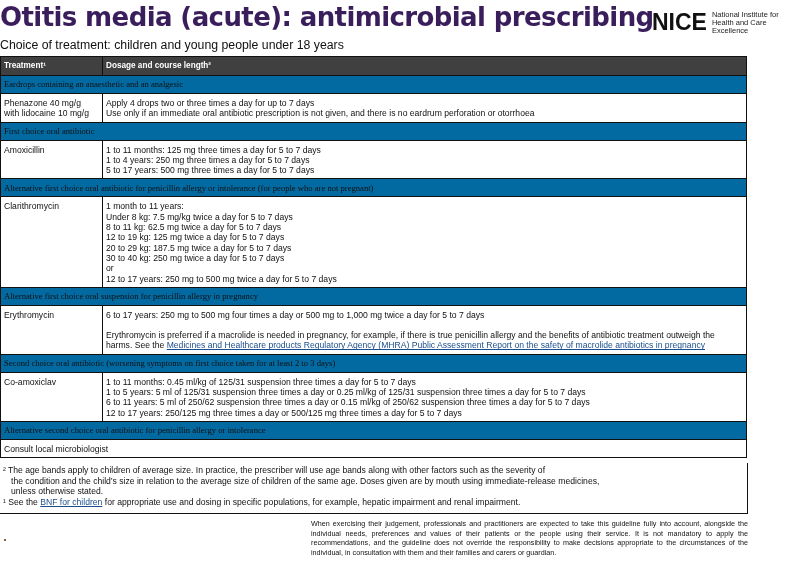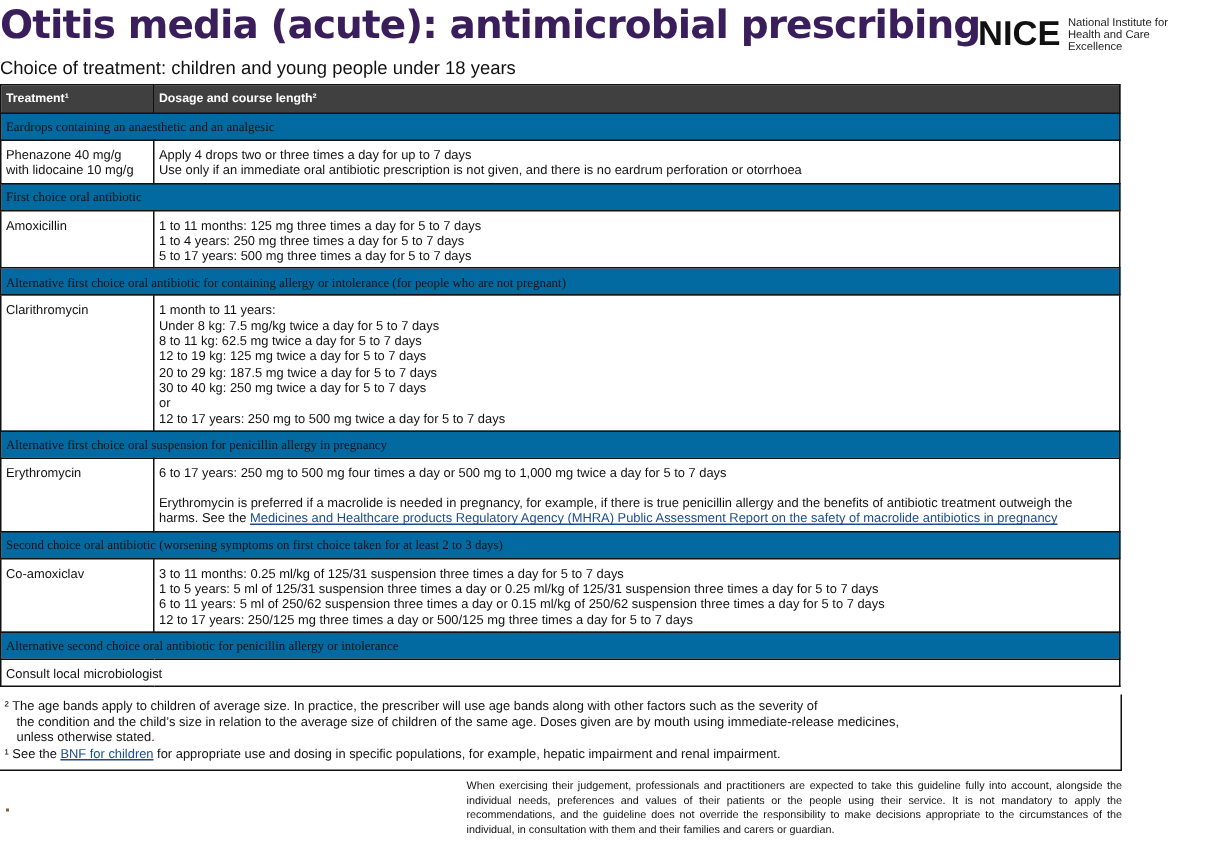--- a/index.html
+++ b/index.html
@@ -64,21 +64,21 @@
   <tr class="row">
     <td class="c1">Amoxicillin</td>
     <td>
       <div>1 to 11 months: 125 mg three times a day for 5 to 7 days</div>
       <div>1 to 4 years: 250 mg three times a day for 5 to 7 days</div>
       <div>5 to 17 years: 500 mg three times a day for 5 to 7 days</div>
     </td>
   </tr>
 
   <tr class="sec">
-    <td colspan="2">Alternative first choice oral antibiotic for containing allergy or intolerance (for people who are not pregnant)</td>
+    <td colspan="2">Alternative first choice oral antibiotic for penicillin allergy or intolerance (for people who are not pregnant)</td>
   </tr>
   <tr class="row">
     <td class="c1">Clarithromycin</td>
     <td>
       <div>1 month to 11 years:</div>
       <div>Under 8 kg: 7.5 mg/kg twice a day for 5 to 7 days</div>
       <div>8 to 11 kg: 62.5 mg twice a day for 5 to 7 days</div>
       <div>12 to 19 kg: 125 mg twice a day for 5 to 7 days</div>
       <div>20 to 29 kg: 187.5 mg twice a day for 5 to 7 days</div>
       <div>30 to 40 kg: 250 mg twice a day for 5 to 7 days</div>
@@ -101,21 +101,21 @@
       </div>
     </td>
   </tr>
 
   <tr class="sec">
     <td colspan="2">Second choice oral antibiotic (worsening symptoms on first choice taken for at least 2 to 3 days)</td>
   </tr>
   <tr class="row">
     <td class="c1">Co-amoxiclav</td>
     <td>
-      <div>3 to 11 months: 0.25 ml/kg of 125/31 suspension three times a day for 5 to 7 days</div>
+      <div>1 to 11 months: 0.45 ml/kg of 125/31 suspension three times a day for 5 to 7 days</div>
       <div>1 to 5 years: 5 ml of 125/31 suspension three times a day or 0.25 ml/kg of 125/31 suspension three times a day for 5 to 7 days</div>
       <div>6 to 11 years: 5 ml of 250/62 suspension three times a day or 0.15 ml/kg of 250/62 suspension three times a day for 5 to 7 days</div>
       <div>12 to 17 years: 250/125 mg three times a day or 500/125 mg three times a day for 5 to 7 days</div>
     </td>
   </tr>
 
   <tr class="sec">
     <td colspan="2">Alternative second choice oral antibiotic for penicillin allergy or intolerance</td>
   </tr>
   <tr class="row">

